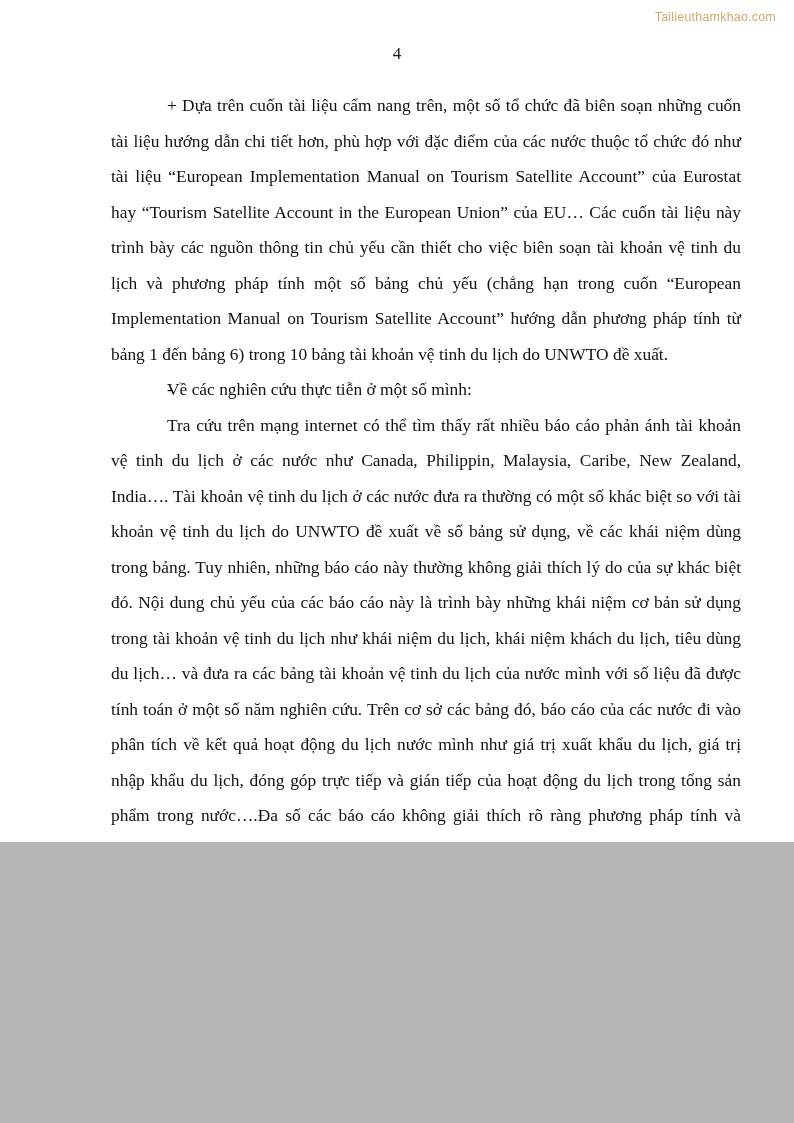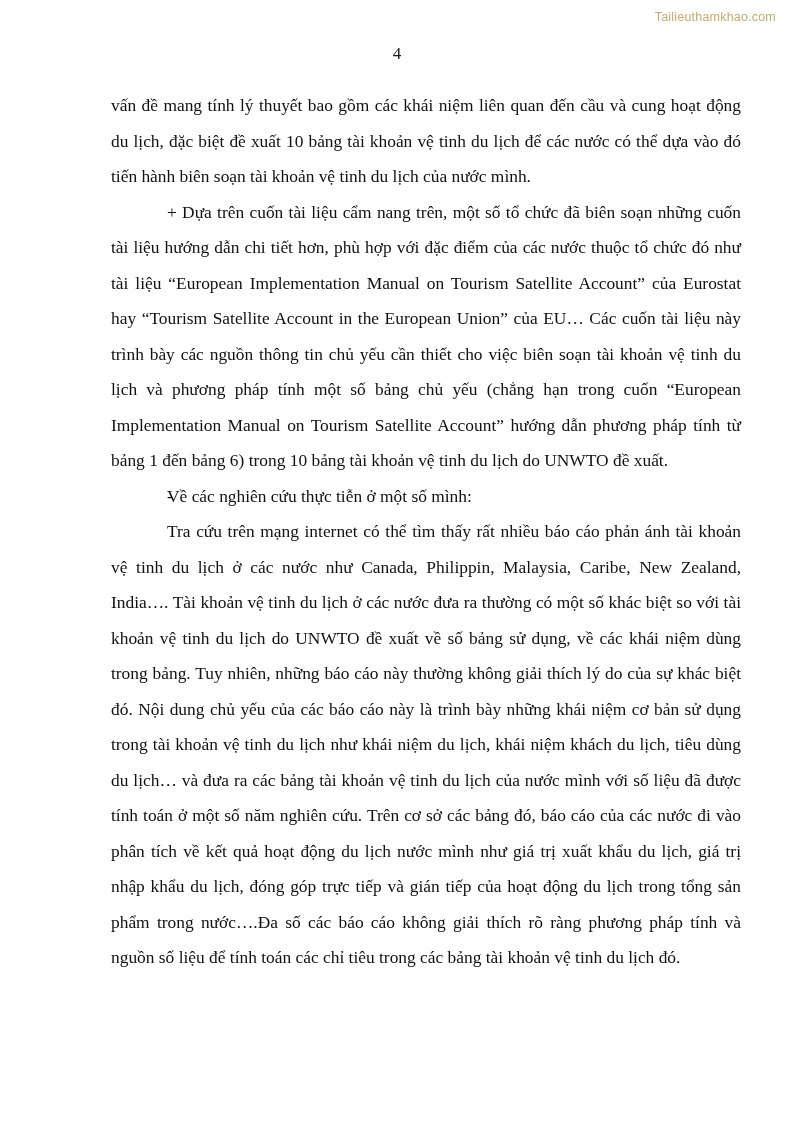--- a/index.html
+++ b/index.html
@@ -6,21 +6,21 @@
     margin: 0;
     padding: 0;
     background: #b5b5b5;
   }
   body {
     font-family: "Liberation Serif", serif;
   }
   .page {
     position: relative;
     width: 794px;
-    height: 1123px;
+    height: 842px;
     background: #ffffff;
     margin: 0 auto;
     overflow: hidden;
     box-sizing: border-box;
   }
   .watermark {
     position: absolute;
     top: 10px;
     right: 18px;
     font-family: "Liberation Sans", sans-serif;
@@ -78,21 +78,20 @@
 <body>
 
 <div class="page">
 
   <div class="watermark">Tailieuthamkhao.com</div>
 
   <div class="page-number">4</div>
 
   <div class="content">
 
-    <p class="para">vấn đề mang tính lý thuyết bao gồm các khái niệm liên quan đến cầu và cung hoạt động du lịch, đặc biệt đề xuất 10 bảng tài khoản vệ tinh du lịch để các nước có thể dựa vào đó tiến hành biên soạn tài khoản vệ tinh du lịch của nước mình.</p>
 
     <p class="para indent">+ Dựa trên cuốn tài liệu cẩm nang trên, một số tổ chức đã biên soạn những cuốn tài liệu hướng dẫn chi tiết hơn, phù hợp với đặc điểm của các nước thuộc tổ chức đó như tài liệu “European Implementation Manual on Tourism Satellite Account” của Eurostat hay “Tourism Satellite Account in the European Union” của EU… Các cuốn tài liệu này trình bày các nguồn thông tin chủ yếu cần thiết cho việc biên soạn tài khoản vệ tinh du lịch và phương pháp tính một số bảng chủ yếu (chẳng hạn trong cuốn “European Implementation Manual on Tourism Satellite Account” hướng dẫn phương pháp tính từ bảng 1 đến bảng 6) trong 10 bảng tài khoản vệ tinh du lịch do UNWTO đề xuất.</p>
 
     <p class="para dash">
       <span class="dash-row">
         <span class="dash-mark">-</span><span>Về các nghiên cứu thực tiễn ở một số mình:</span>
       </span>
     </p>
 
     <p class="para indent">Tra cứu trên mạng internet có thể tìm thấy rất nhiều báo cáo phản ánh tài khoản vệ tinh du lịch ở các nước như Canada, Philippin, Malaysia, Caribe, New Zealand, India…. Tài khoản vệ tinh du lịch ở các nước đưa ra thường có một số khác biệt so với tài khoản vệ tinh du lịch do UNWTO đề xuất về số bảng sử dụng, về các khái niệm dùng trong bảng. Tuy nhiên, những báo cáo này thường không giải thích lý do của sự khác biệt đó. Nội dung chủ yếu của các báo cáo này là trình bày những khái niệm cơ bản sử dụng trong tài khoản vệ tinh du lịch như khái niệm du lịch, khái niệm khách du lịch, tiêu dùng du lịch… và đưa ra các bảng tài khoản vệ tinh du lịch của nước mình với số liệu đã được tính toán ở một số năm nghiên cứu. Trên cơ sở các bảng đó, báo cáo của các nước đi vào phân tích về kết quả hoạt động du lịch nước mình như giá trị xuất khẩu du lịch, giá trị nhập khẩu du lịch, đóng góp trực tiếp và gián tiếp của hoạt động du lịch trong tổng sản phẩm trong nước….Đa số các báo cáo không giải thích rõ ràng phương pháp tính và nguồn số liệu để tính toán các chỉ tiêu trong các bảng tài khoản vệ tinh du lịch đó.</p>

